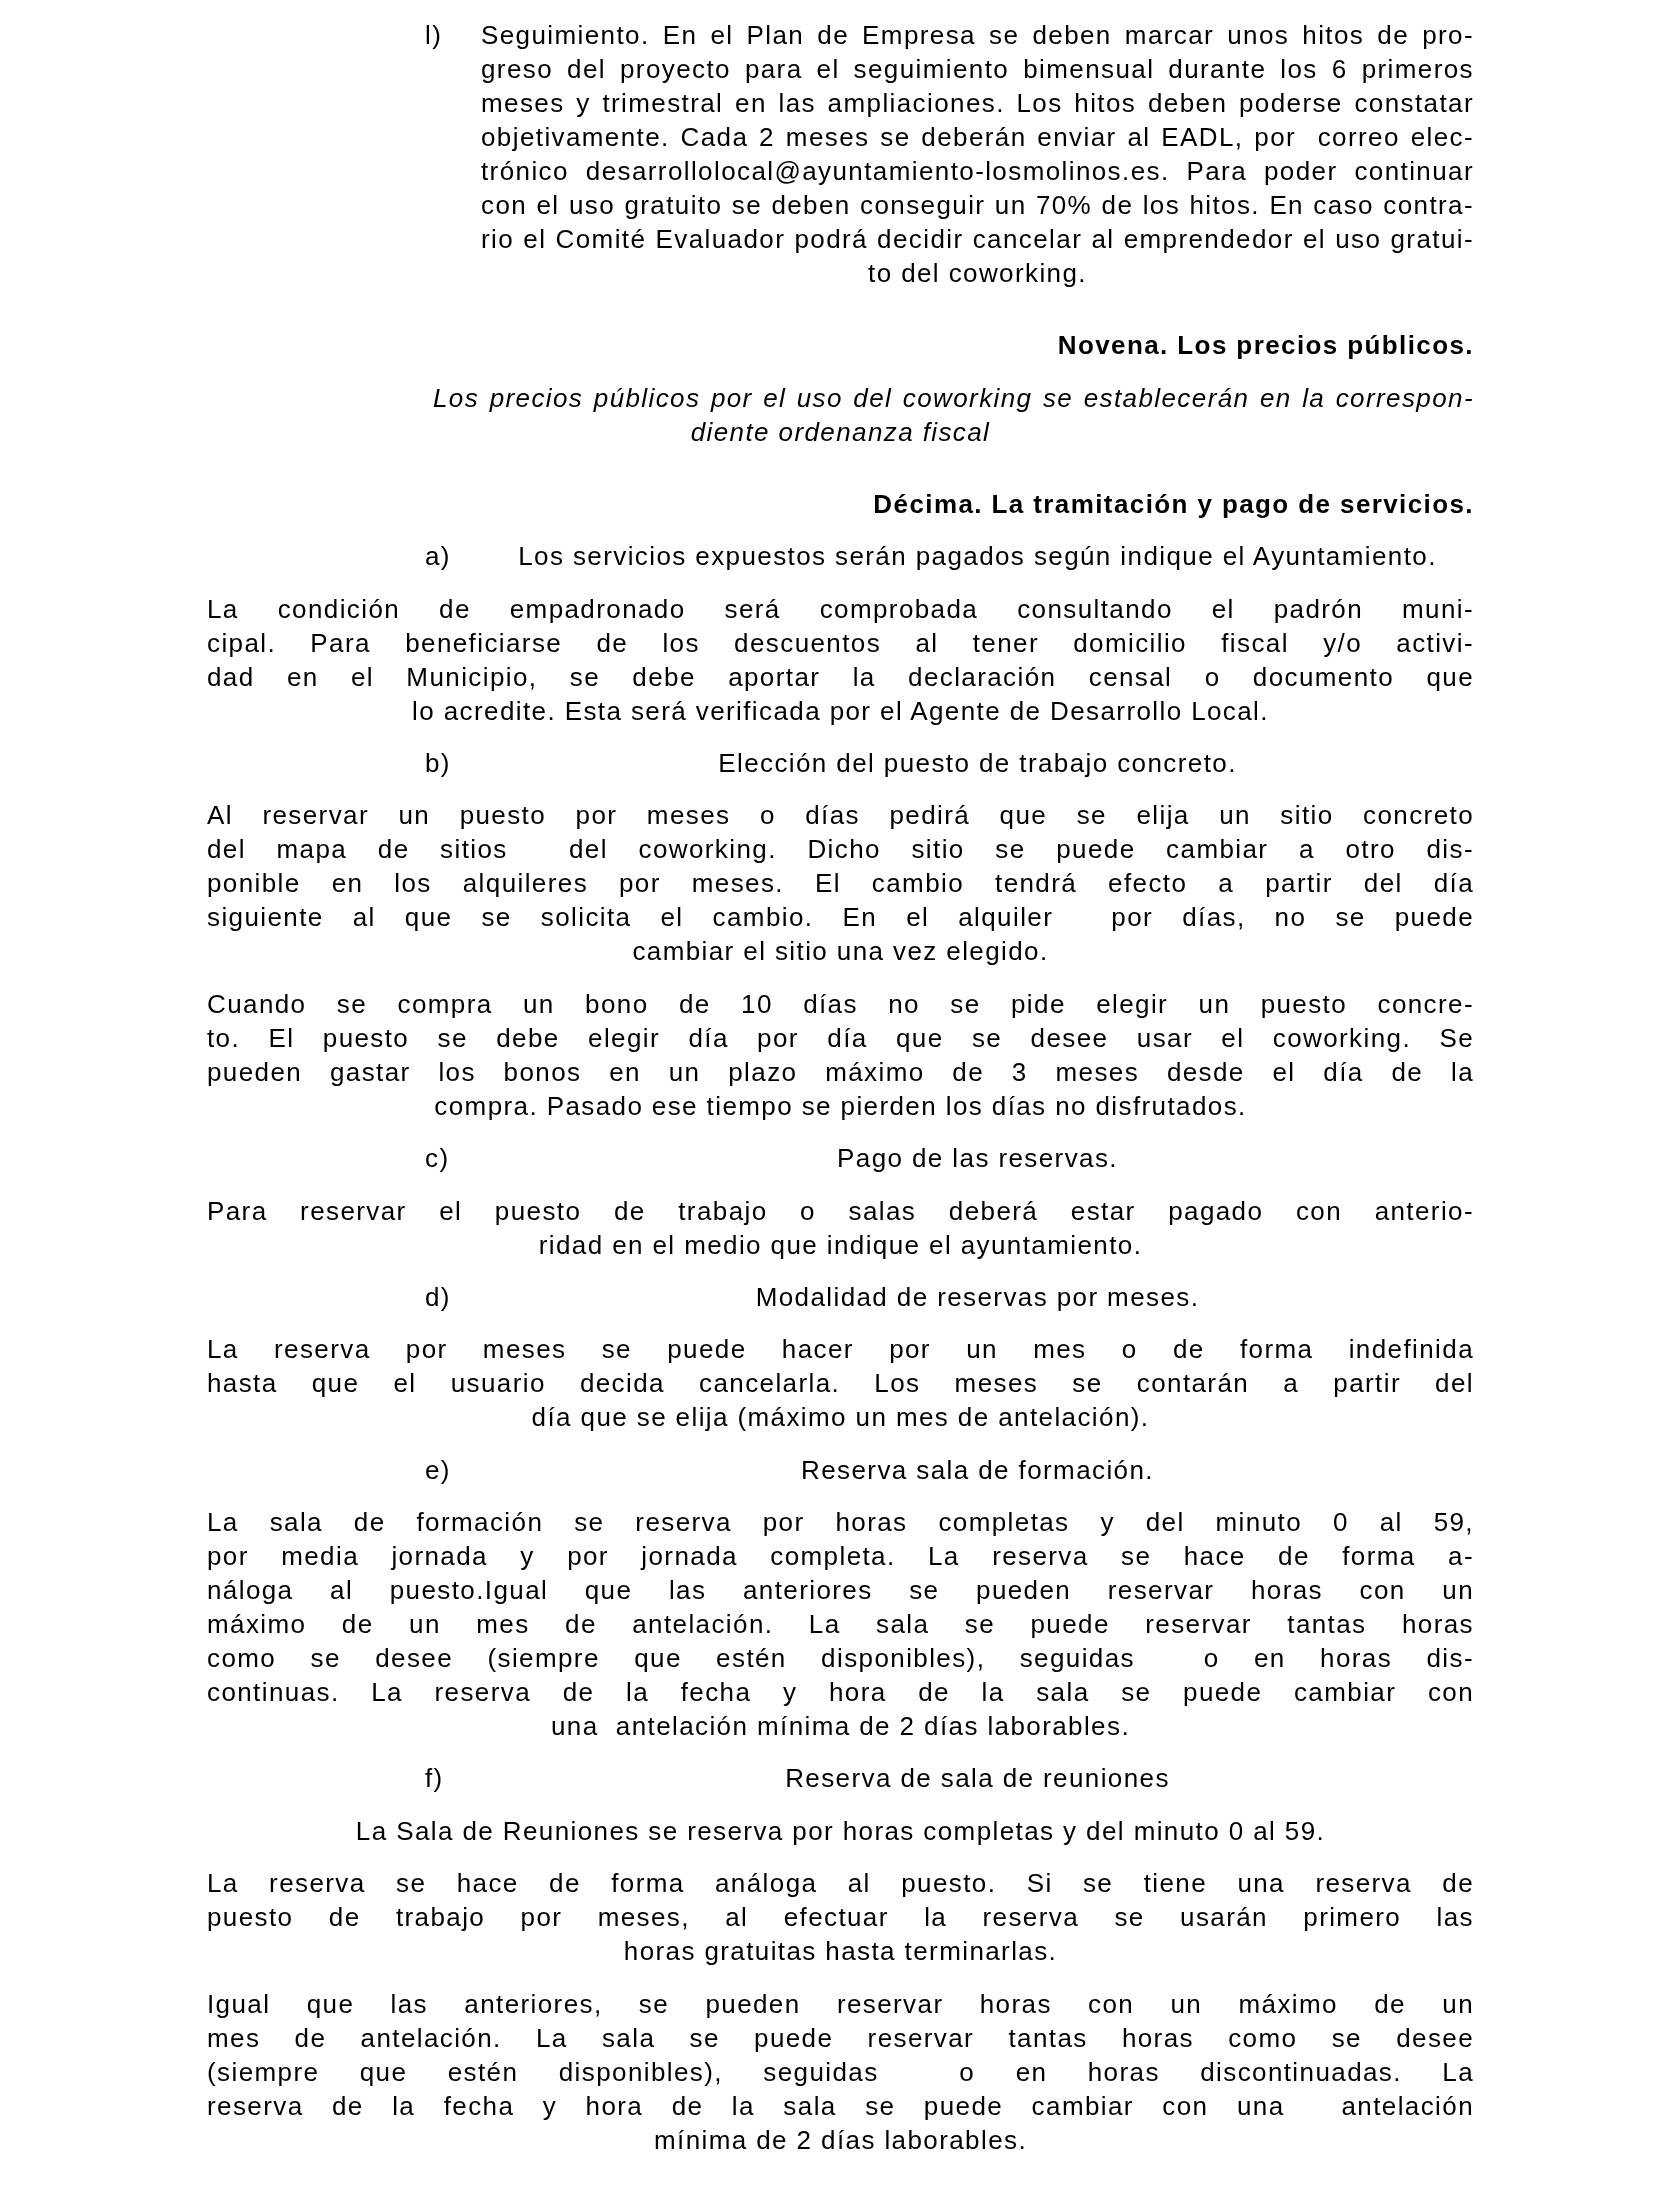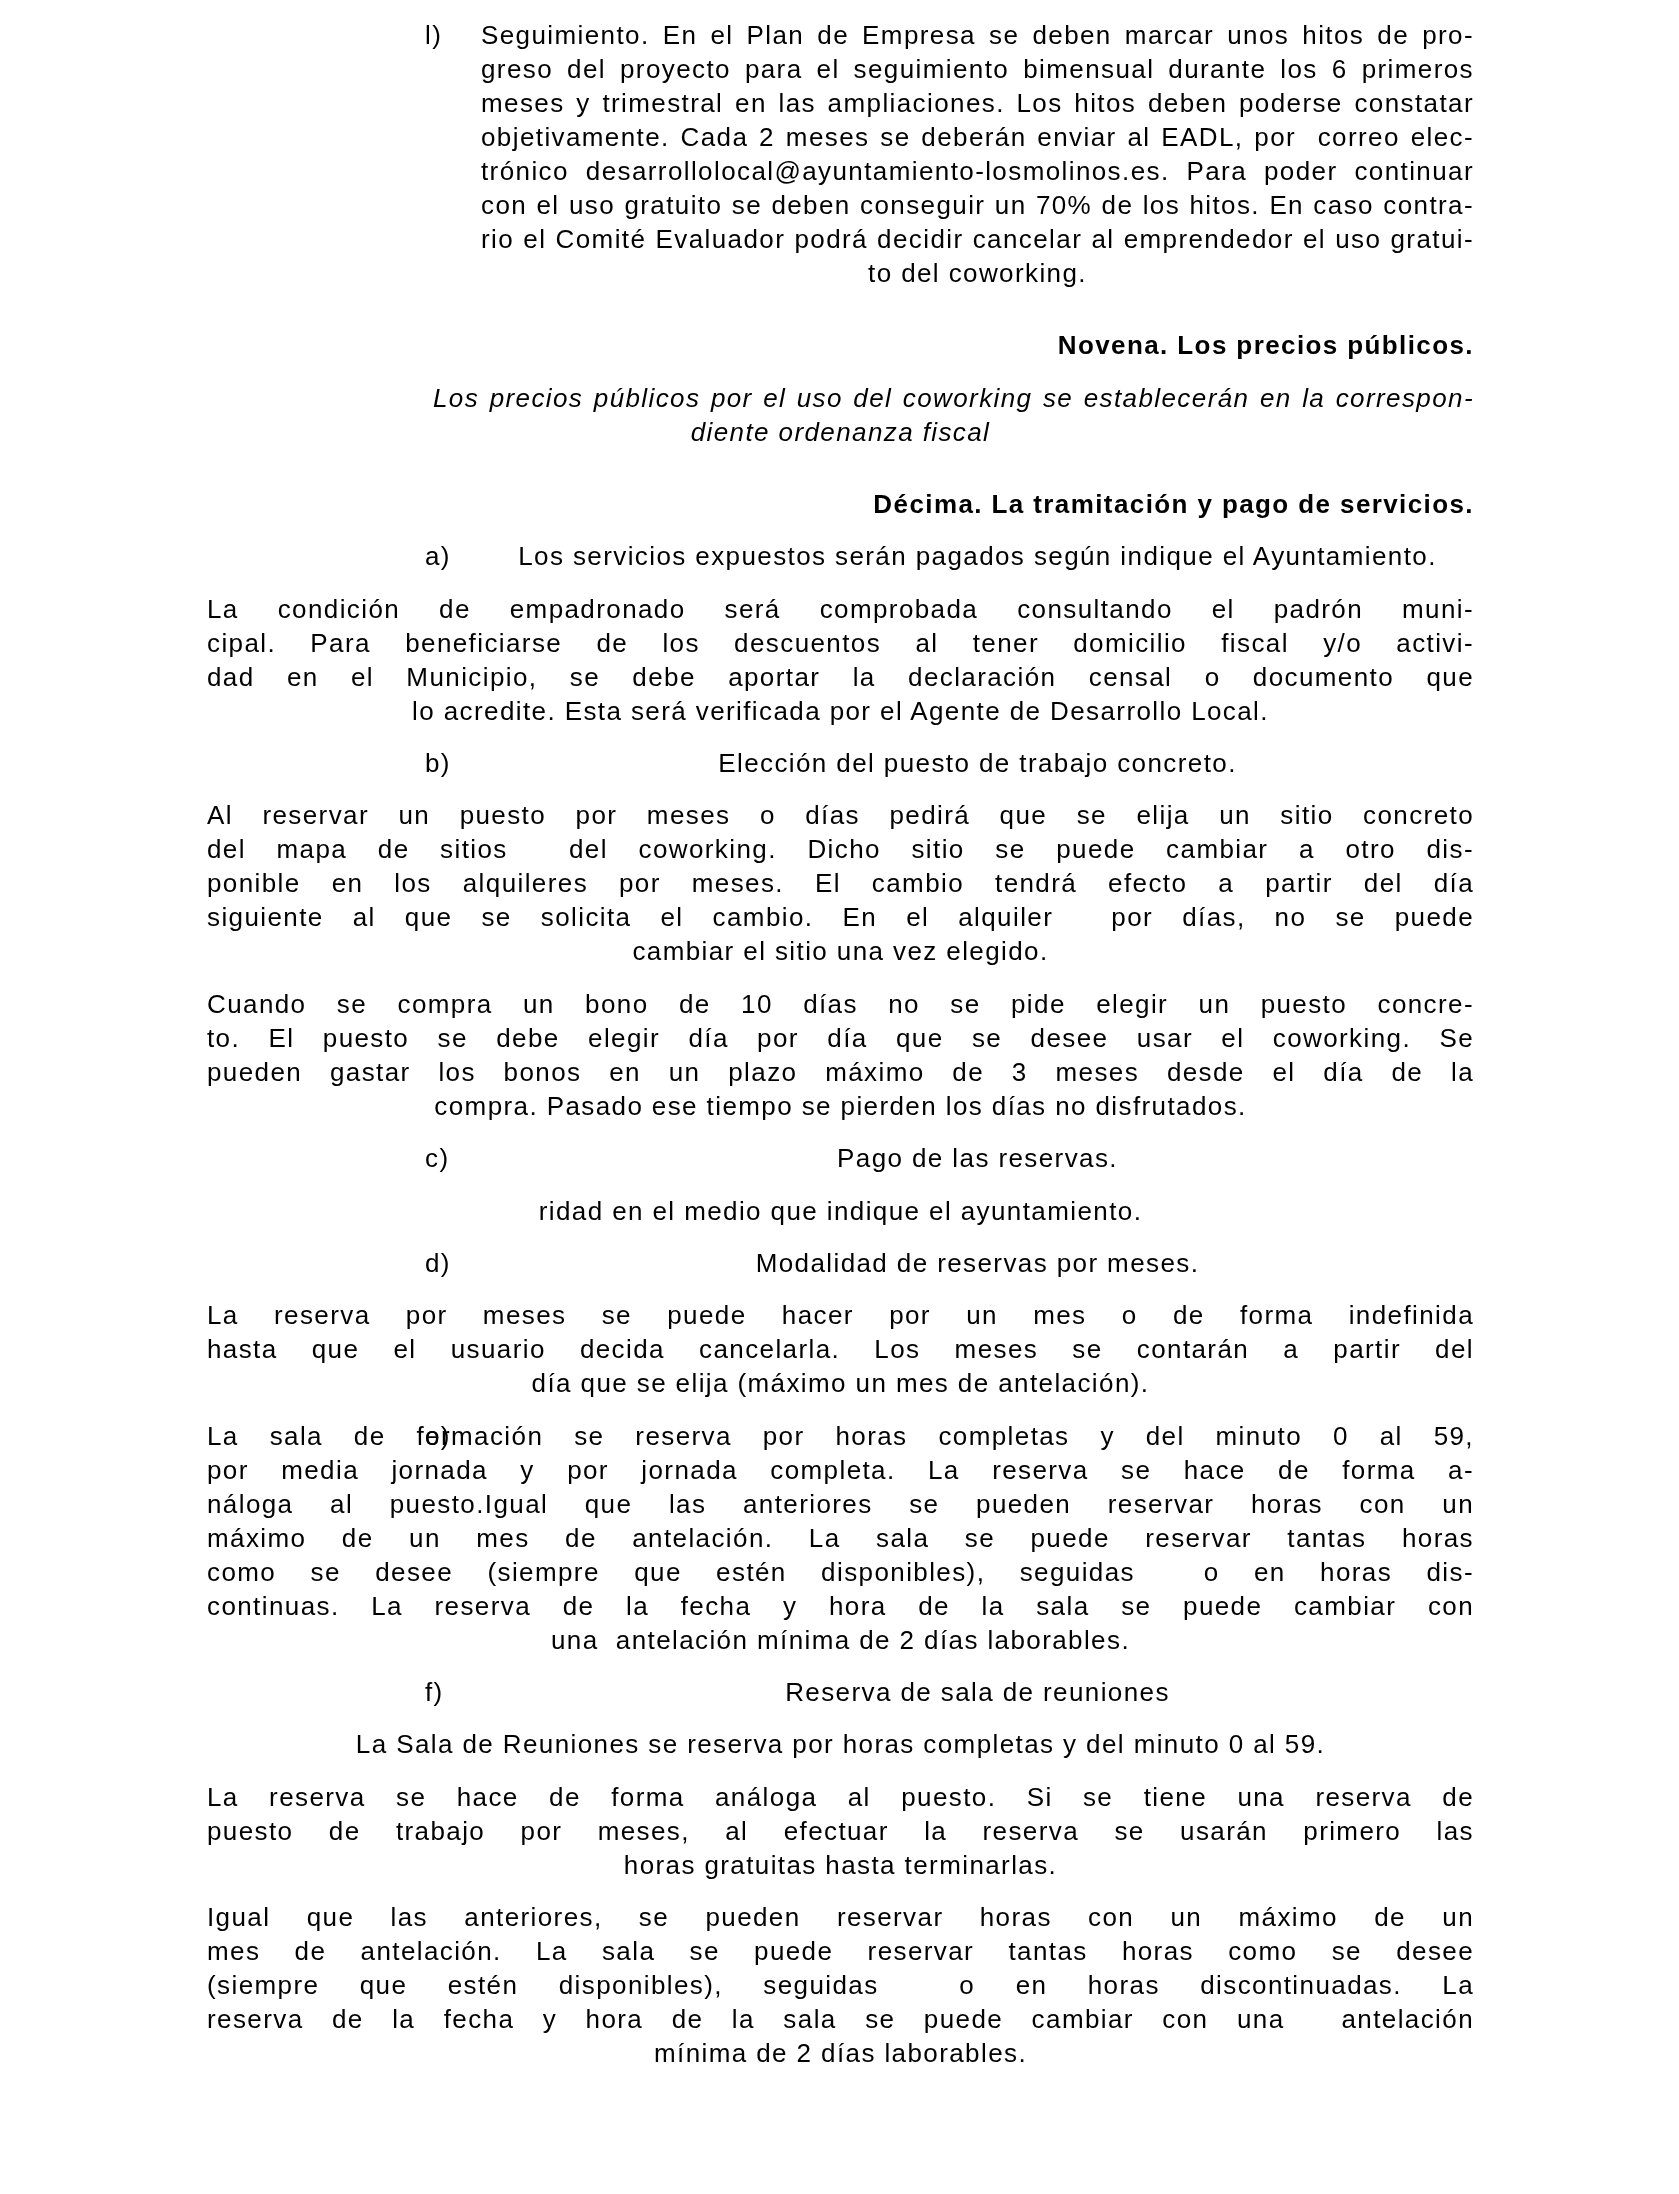--- a/index.html
+++ b/index.html
@@ -96,38 +96,42 @@
       </div>
     </div>
     <div class="block list-item">
       <span class="marker">c)</span>
       <div class="lines">
         <div class="line">Pago de las reservas.</div>
       </div>
     </div>
     <div class="block paragraph">
       <div class="lines">
+        <div class="line j">Para reservar el puesto de trabajo o salas deberá estar pagado con anterio-</div>
         <div class="line">ridad en el medio que indique el ayuntamiento.</div>
       </div>
     </div>
     <div class="block list-item">
       <span class="marker">d)</span>
       <div class="lines">
         <div class="line">Modalidad de reservas por meses.</div>
       </div>
     </div>
     <div class="block paragraph">
       <div class="lines">
         <div class="line j">La reserva por meses se puede hacer por un mes o de forma indefinida</div>
         <div class="line j">hasta que el usuario decida cancelarla. Los meses se contarán a partir del</div>
         <div class="line">día que se elija (máximo un mes de antelación).</div>
       </div>
     </div>
     <div class="block list-item">
       <span class="marker">e)</span>
+      <div class="lines">
+        <div class="line">Reserva sala de formación.</div>
+      </div>
     </div>
     <div class="block paragraph">
       <div class="lines">
         <div class="line j">La sala de formación se reserva por horas completas y del minuto 0 al 59,</div>
         <div class="line j">por media jornada y por jornada completa. La reserva se hace de forma a-</div>
         <div class="line j">náloga al puesto.Igual que las anteriores se pueden reservar horas con un</div>
         <div class="line j">máximo de un mes de antelación. La sala se puede reservar tantas horas</div>
         <div class="line j">como se desee (siempre que estén disponibles), seguidas  o en horas dis-</div>
         <div class="line j">continuas. La reserva de la fecha y hora de la sala se puede cambiar con</div>
         <div class="line">una  antelación mínima de 2 días laborables.</div>

